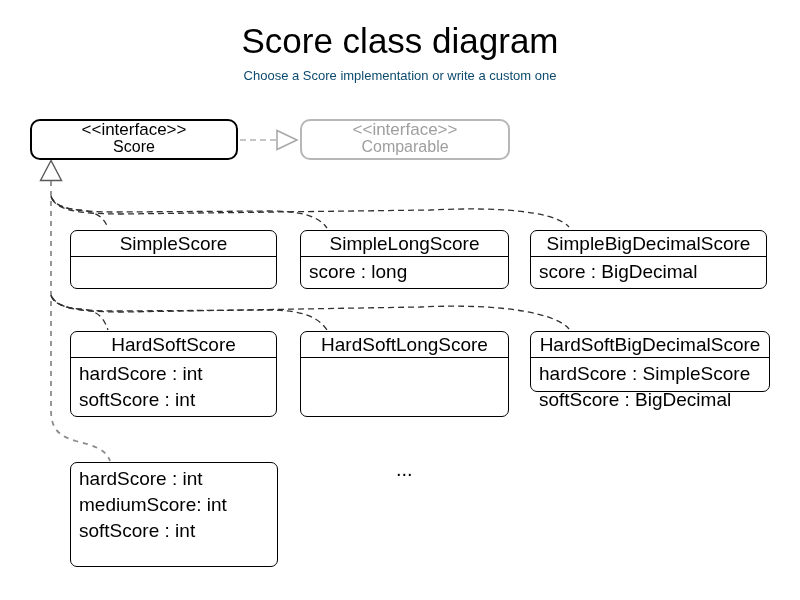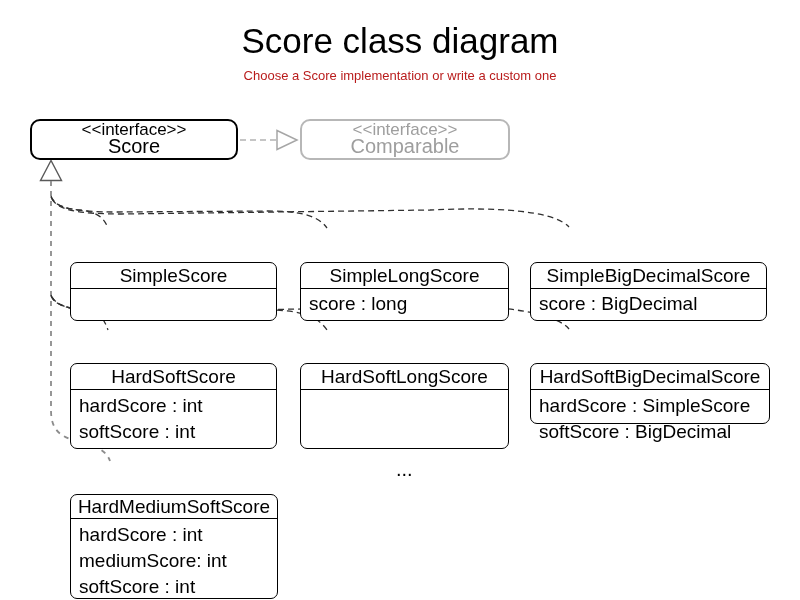--- a/index.html
+++ b/index.html
@@ -1,30 +1,30 @@
 <!DOCTYPE html>
 <html><head>
 <meta charset="utf-8">
 <style>
   html,body{margin:0;padding:0;background:#ffffff;}
   .canvas{position:relative;width:800px;height:600px;background:#ffffff;overflow:hidden;
           font-family:"Liberation Sans",sans-serif;color:#000;}
   .page-title{position:absolute;top:22px;left:0;width:800px;text-align:center;
               font-size:35px;font-weight:400;line-height:38px;letter-spacing:0;}
   .page-subtitle{position:absolute;top:68px;left:0;width:800px;text-align:center;
-                 font-size:13px;line-height:15px;color:#b91c1c;}
+                 font-size:13px;line-height:15px;color:#0c4a6e;}
   svg.connectors{position:absolute;top:0;left:0;z-index:0;}
   .iface{position:absolute;box-sizing:border-box;height:41px;background:#fff;border-radius:10px;
          text-align:center;z-index:1;padding-top:3px;}
   .iface .stereo{font-size:17px;line-height:12px;}
-  .iface .iname{font-size:20px;line-height:21px;}
+  .iface .iname{font-size:16px;line-height:21px;}
   .iface.primary{border:2px solid #000;}
   .iface.muted{border:2px solid #b7b7b7;color:#9e9e9e;}
   .cls{position:absolute;box-sizing:border-box;background:#fff;border:1.5px solid #000;
-       border-radius:7px;z-index:1;margin-top:32px;}
+       border-radius:7px;z-index:1;}
   .cls .hd{text-align:center;font-size:19px;border-bottom:1.5px solid #000;white-space:nowrap;
            overflow:hidden;}
   .cls .bd{font-size:19px;padding-left:8px;padding-right:4px;white-space:nowrap;}
   .r1 .hd{line-height:25px;height:25px;}
   .r1 .bd{padding-top:1px;line-height:28px;}
   .r2 .hd{line-height:25px;height:25px;}
   .r2 .bd{padding-top:3px;line-height:26px;}
   .r3 .hd{line-height:23px;height:23px;}
   .r3 .bd{padding-top:3px;line-height:26px;}
   .ellipsis{position:absolute;left:396px;top:458px;font-size:20px;z-index:1;}
@@ -92,21 +92,20 @@
   </div>
   <div class="cls r2" style="left:530px;top:331px;width:240px;height:61px;">
     <div class="hd">HardSoftBigDecimalScore</div>
     <div class="bd">
       <div>hardScore : SimpleScore</div>
       <div>softScore : BigDecimal</div>
     </div>
   </div>
 
   <div class="cls r3" style="left:70px;top:462px;width:208px;height:105px;">
-    <div class="hd">HardMediumSoftScore</div>
     <div class="bd">
       <div>hardScore : int</div>
       <div>mediumScore: int</div>
       <div>softScore : int</div>
     </div>
   </div>
 
   <div class="ellipsis">...</div>
 
 </div>

